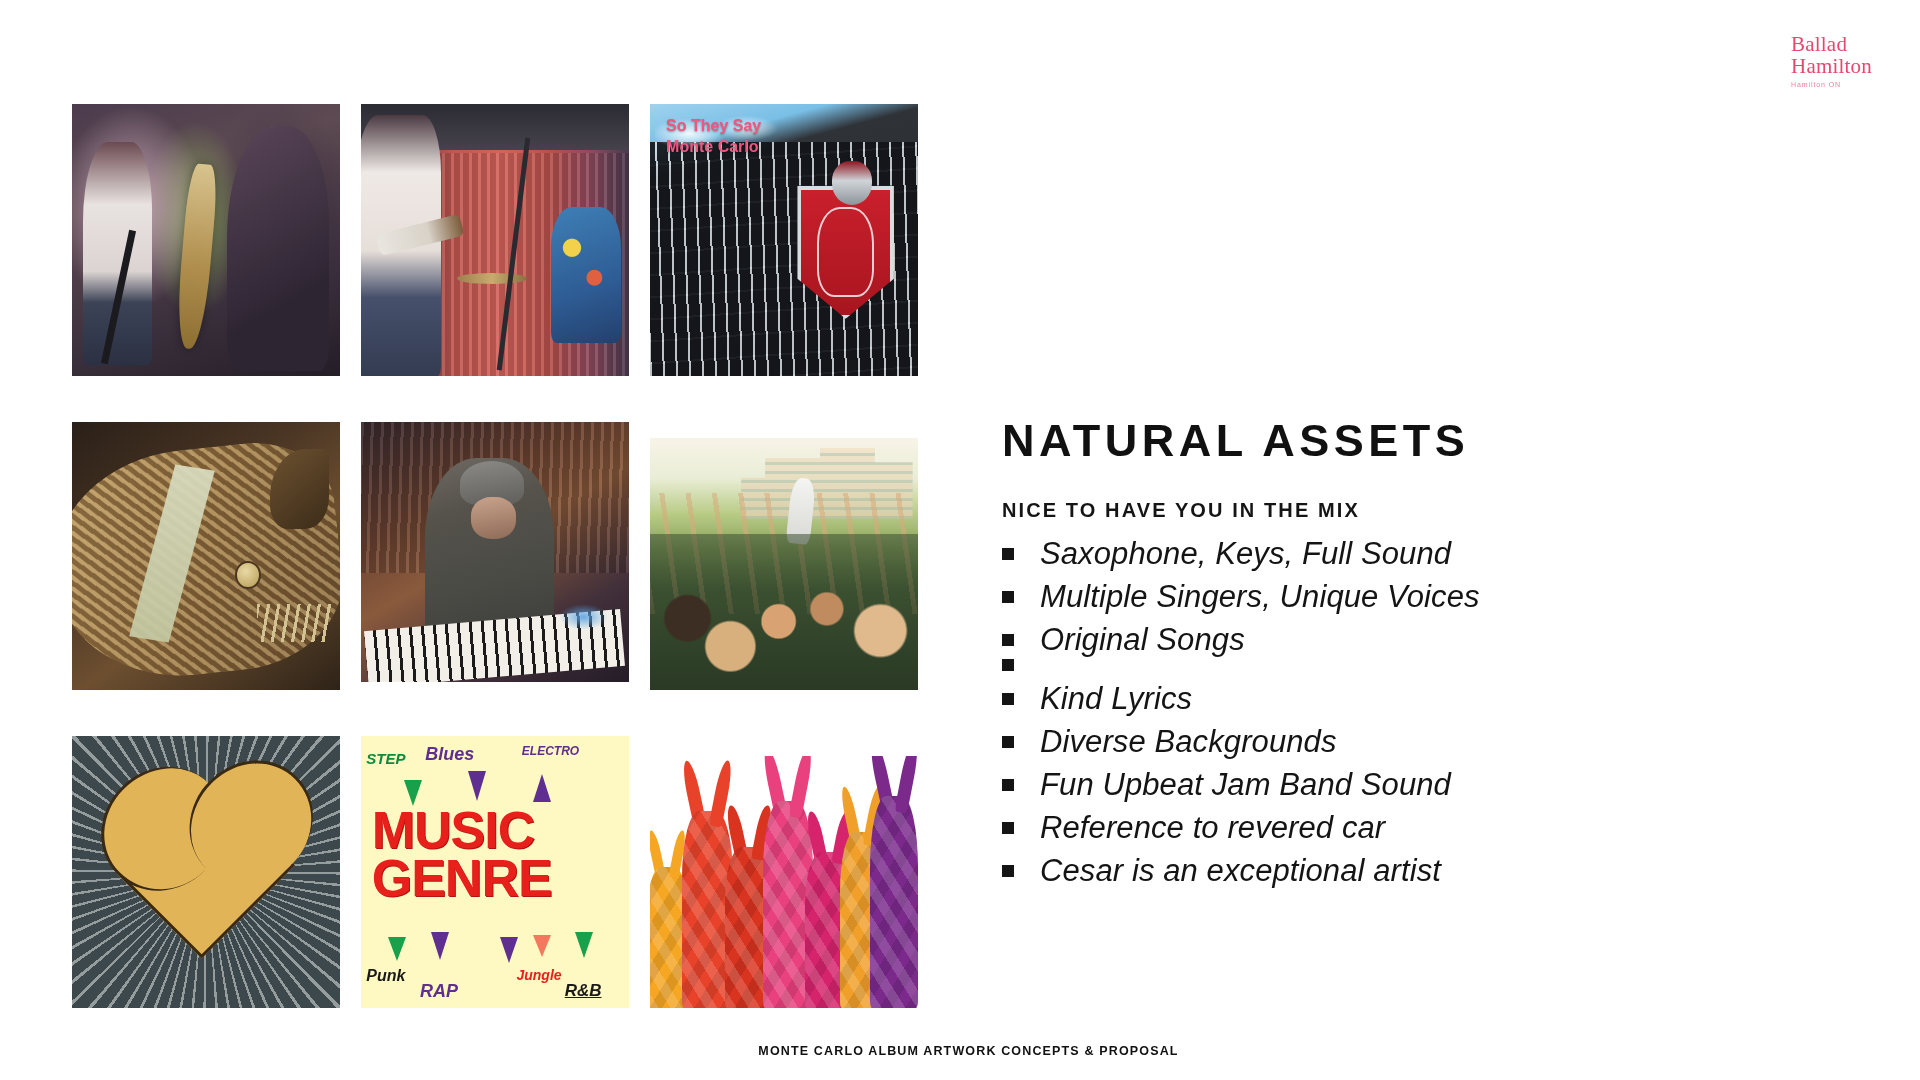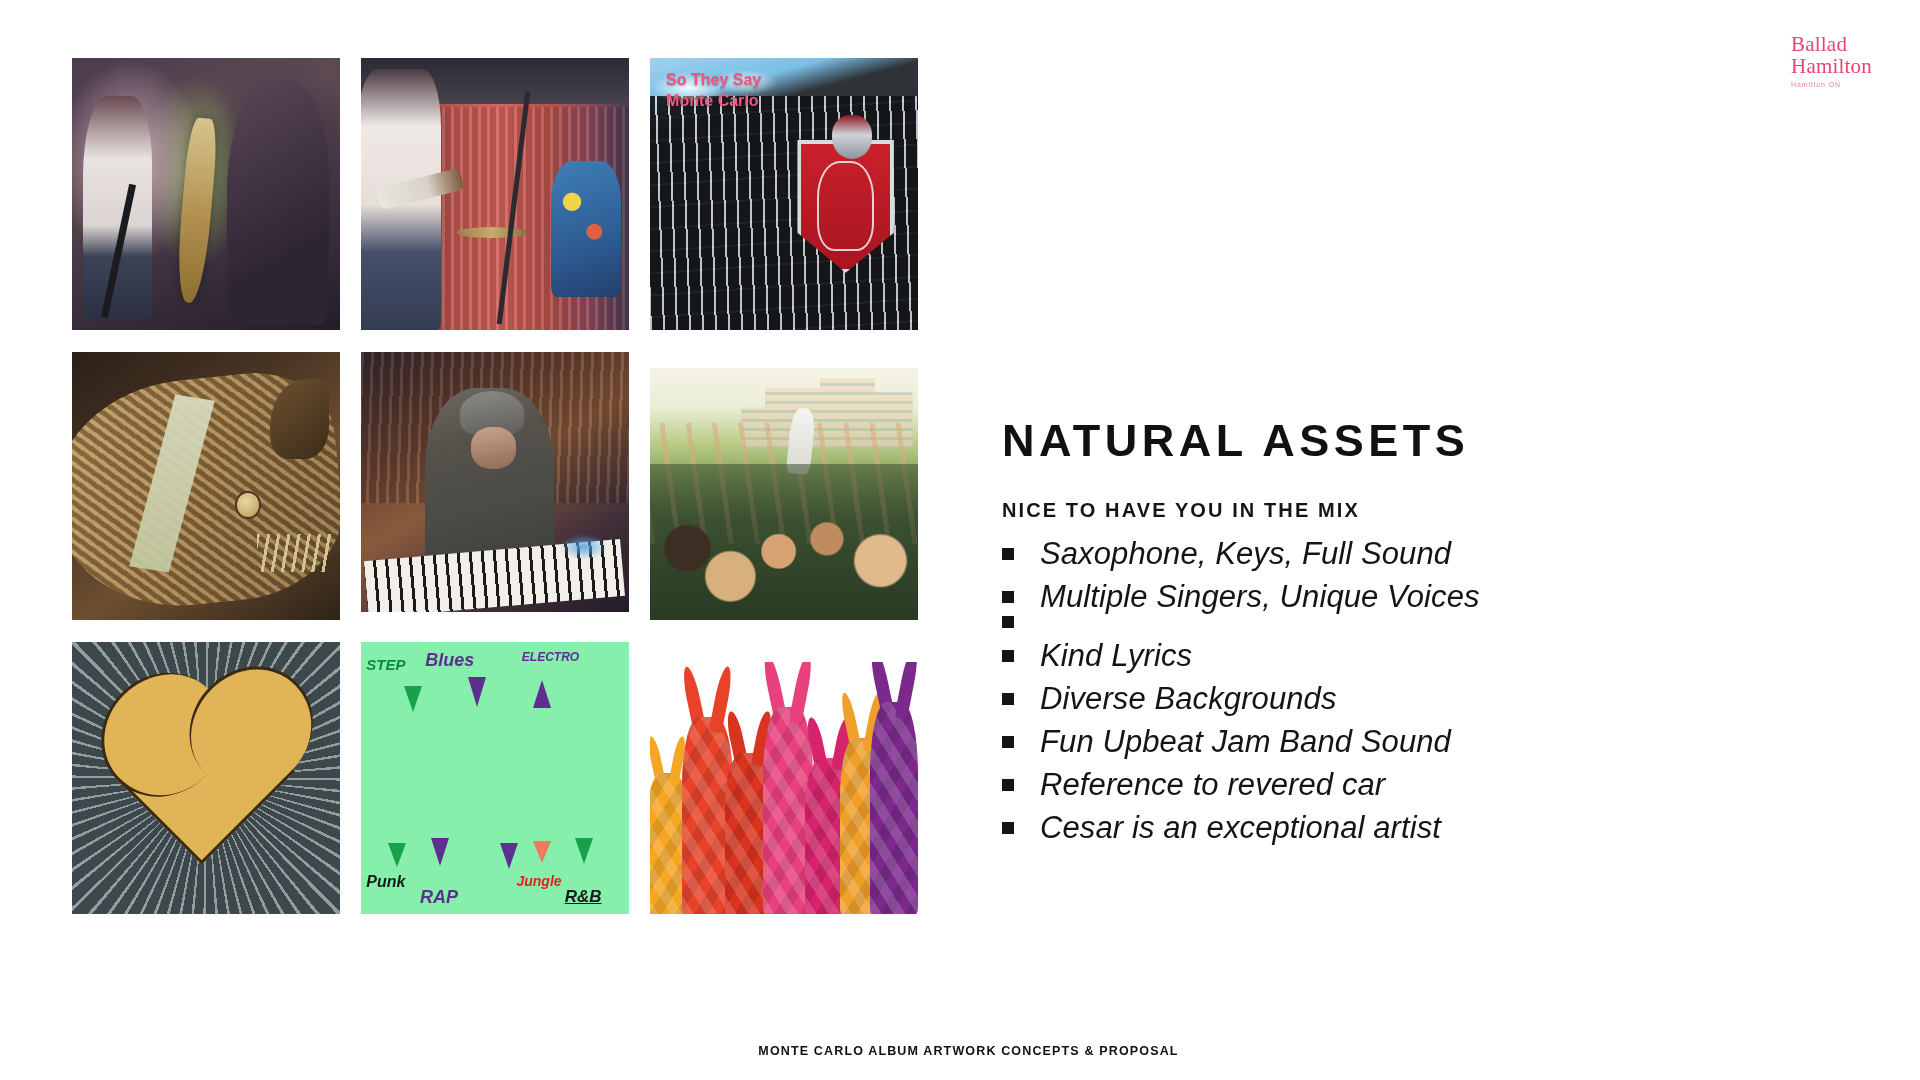--- a/index.html
+++ b/index.html
@@ -49,20 +49,21 @@
   .grid {
     position: absolute;
     left: 72px;
     top: 58px;
     width: 850px;
   }
   .grid-row {
     display: flex;
     gap: 21px;
     margin-bottom: 22px;
+    margin-top: 46px;
   }
   .cell {
     width: 268px;
     height: 272px;
     position: relative;
     overflow: hidden;
     background: #ffffff;
     flex: 0 0 auto;
   }
   .cell.short { height: 260px; }
@@ -390,21 +391,21 @@
     width: 100%; height: 100%;
     background: #e0b457;
     border-radius: 50%;
     border: 3px solid #3a2a14;
   }
   .heart-shape::before { top: -53%; left: -3px; border-bottom: none; border-right: none; }
   .heart-shape::after  { right: -53%; top: -3px; border-bottom: none; border-left: none; }
 
   
   .img-genre {
-    background: #86efac;
+    background: #fef9c3;
     padding-left: 8px;
   }
   .genre-word {
     position: absolute;
     font-family: "Liberation Sans", sans-serif;
     font-weight: 700;
     font-style: italic;
     white-space: nowrap;
   }
   .genre-title {
@@ -607,20 +608,24 @@
 
           <div class="genre-arrow ga-down" style="left:16%;top:16%;border-top:26px solid #18a04a;"></div>
           <div class="genre-arrow ga-down" style="left:40%;top:13%;border-top:30px solid #5e2f91;"></div>
           <div class="genre-arrow ga-up" style="left:64%;top:14%;border-bottom:28px solid #5e2f91;"></div>
           <div class="genre-arrow ga-down" style="left:10%;top:74%;border-top:24px solid #18a04a;"></div>
           <div class="genre-arrow ga-down" style="left:26%;top:72%;border-top:28px solid #5e2f91;"></div>
           <div class="genre-arrow ga-down" style="left:52%;top:74%;border-top:26px solid #5e2f91;"></div>
           <div class="genre-arrow ga-down" style="left:64%;top:73%;border-top:22px solid #f4785e;"></div>
           <div class="genre-arrow ga-down" style="left:80%;top:72%;border-top:26px solid #18a04a;"></div>
 
+          <div class="genre-title">
+            <div>MUSIC</div>
+            <div>GENRE</div>
+          </div>
         </div>
       </div>
 
       <div class="cell shorter">
         <div class="ph img-hands">
           <div class="hand" style="left:-1%;width:15%;height:56%;background:#f5a623;">
               <span class="hand-poly"></span>
             </div>
           <div class="hand" style="left:12%;width:19%;height:78%;background:#e8432a;">
               <span class="hand-poly"></span>
@@ -653,20 +658,24 @@
       <li class="bullet">
         <span class="bullet-marker"></span>
         <span class="bullet-text">Saxophone, Keys, Full Sound</span>
       </li>
       <li class="bullet">
         <span class="bullet-marker"></span>
         <span class="bullet-text">Multiple Singers, Unique Voices</span>
       </li>
       <li class="bullet">
         <span class="bullet-marker"></span>
+        <span class="bullet-text">Original Songs</span>
+      </li>
+      <li class="bullet">
+        <span class="bullet-marker"></span>
       </li>
       <li class="bullet">
         <span class="bullet-marker"></span>
         <span class="bullet-text">Kind Lyrics</span>
       </li>
       <li class="bullet">
         <span class="bullet-marker"></span>
         <span class="bullet-text">Diverse Backgrounds</span>
       </li>
       <li class="bullet">

